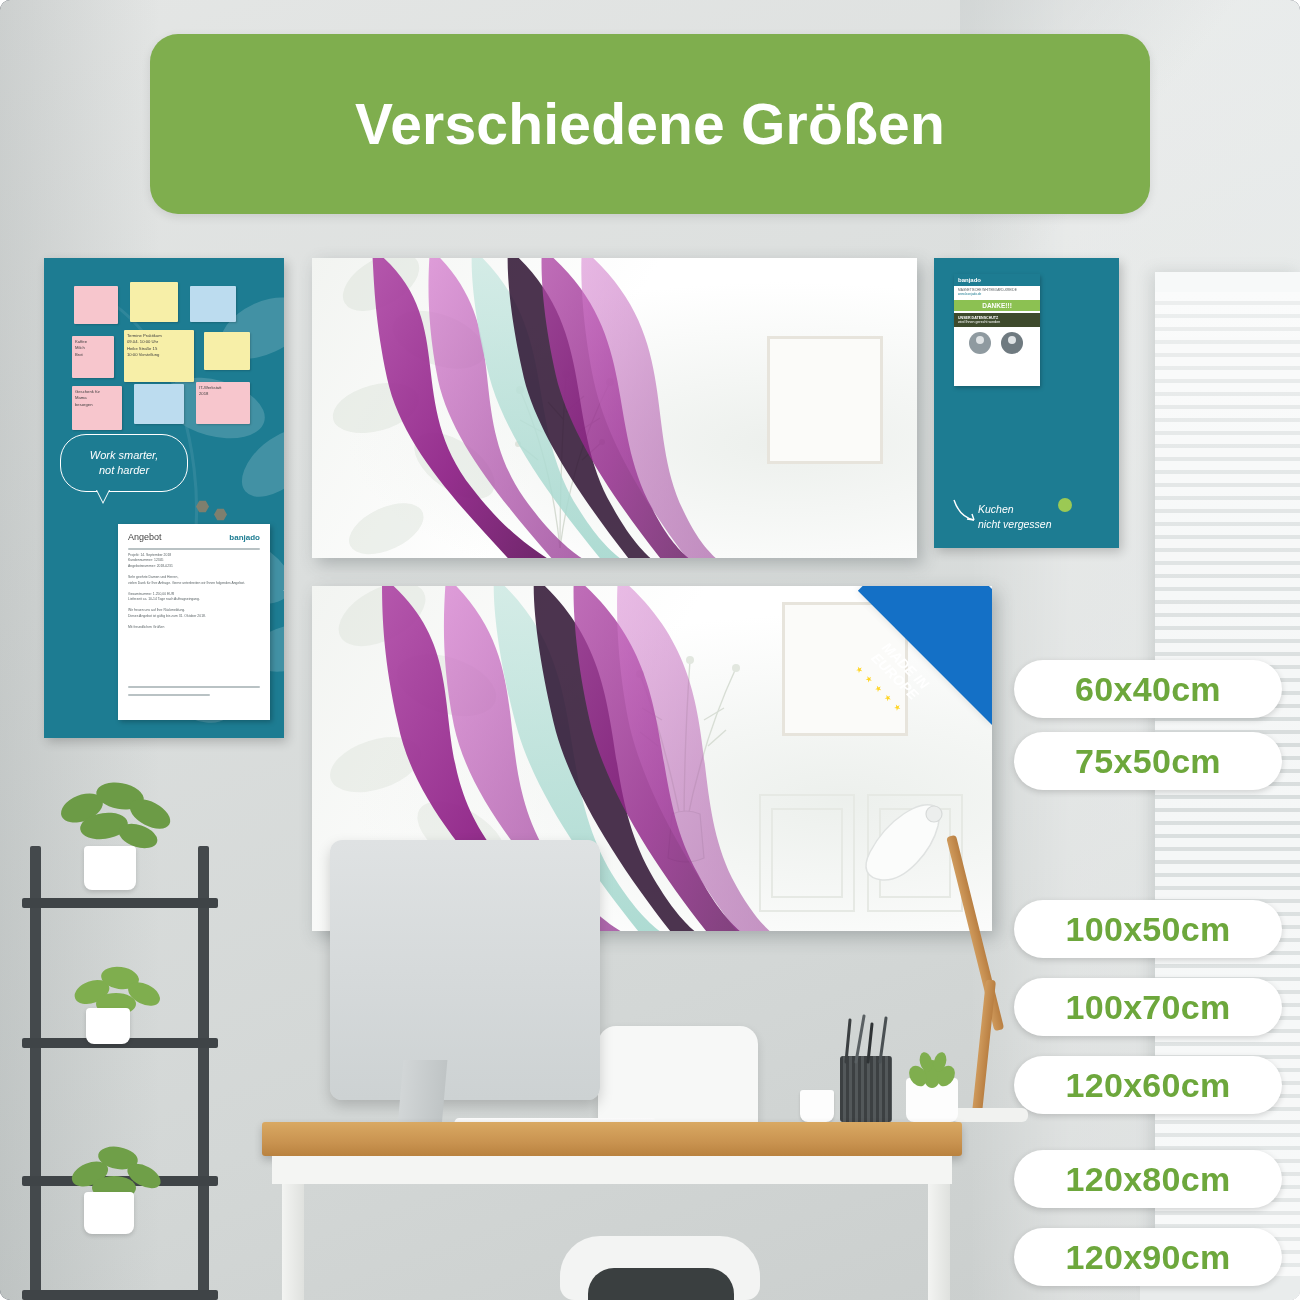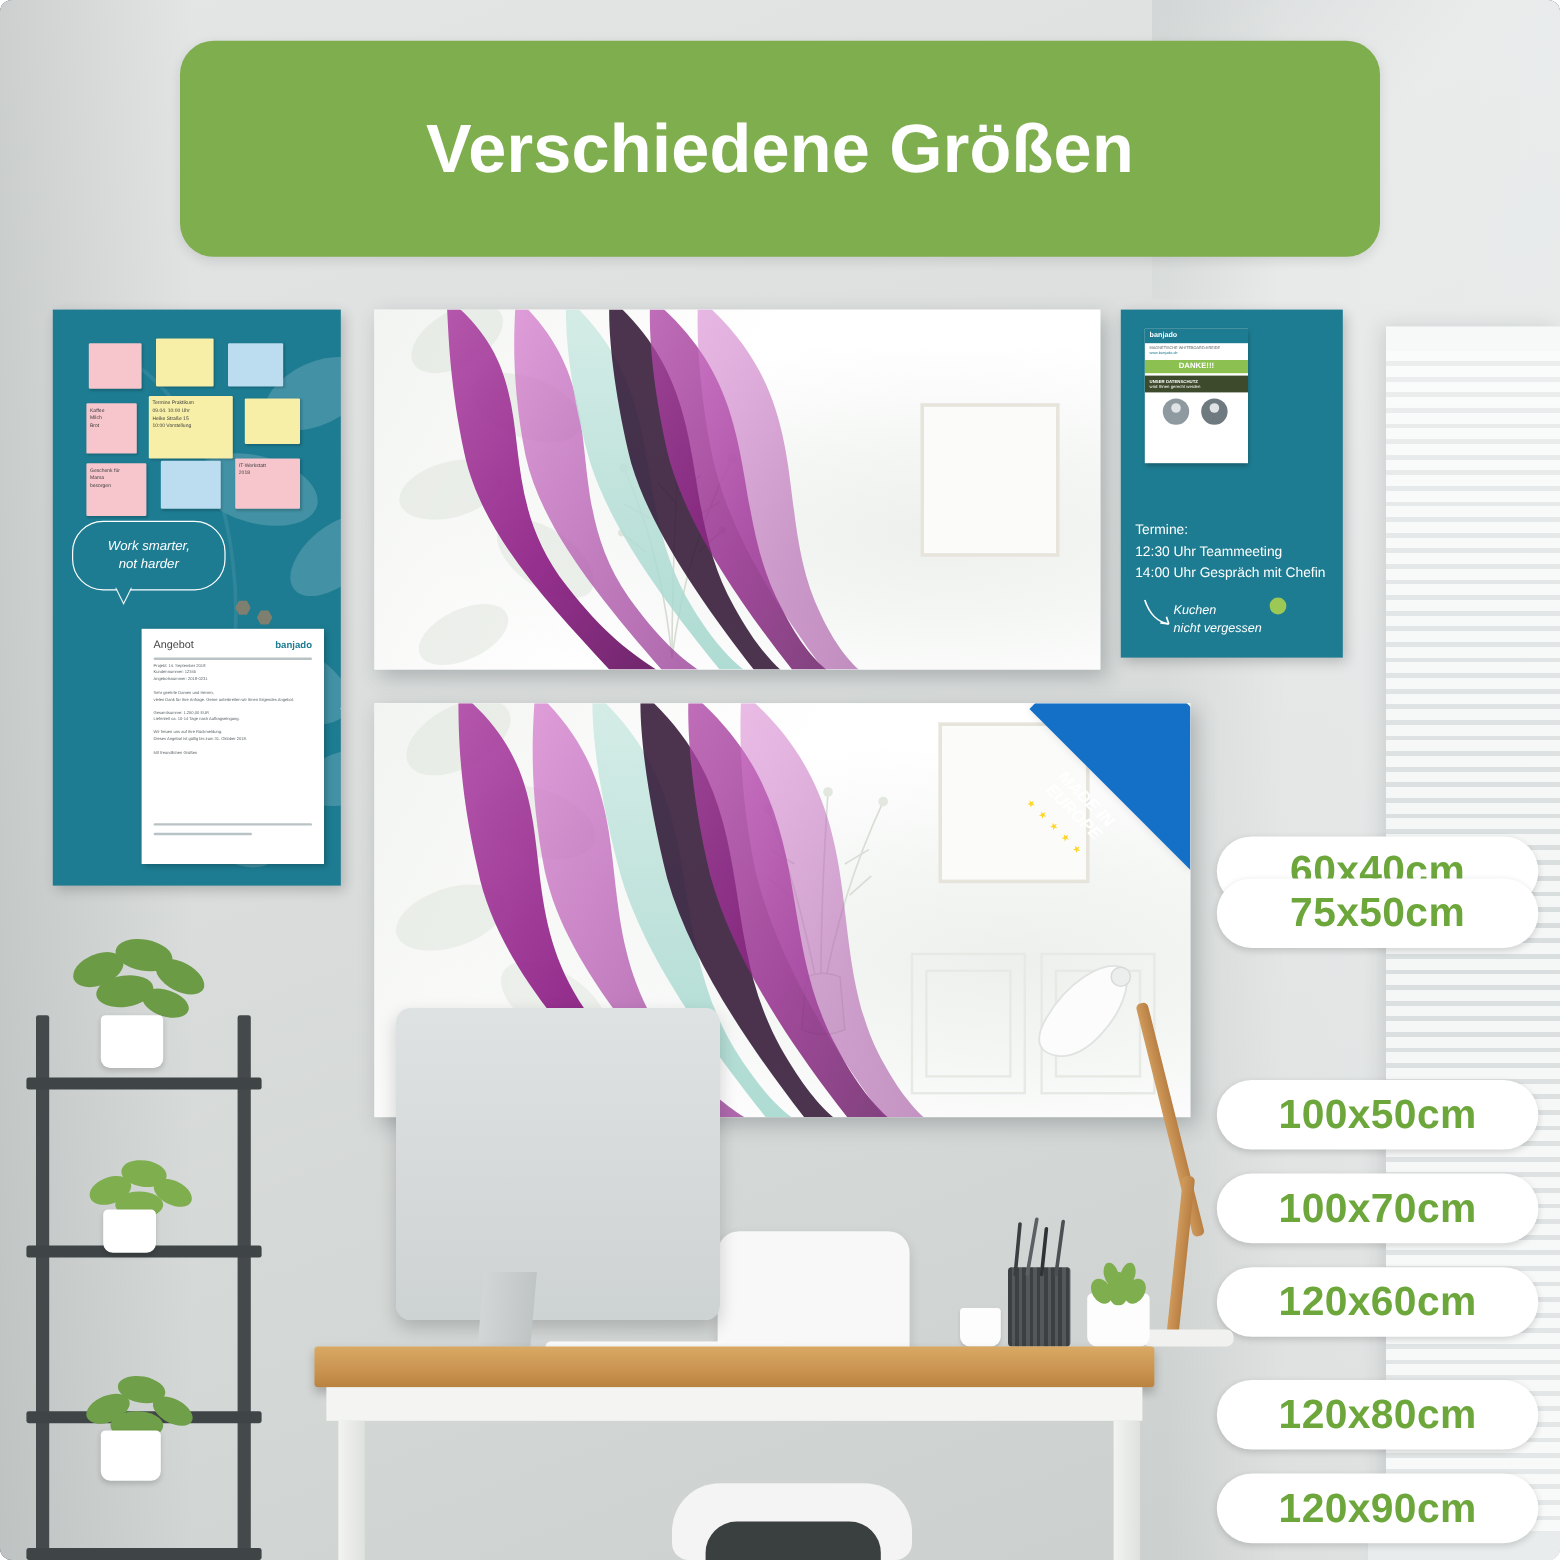--- a/index.html
+++ b/index.html
@@ -759,36 +759,31 @@
         <div>wird Ihnen gerecht werden</div>
       </div>
       <svg viewBox="0 0 86 28" style="width:86px;height:28px;margin-top:2px;">
         <circle cx="26" cy="14" r="11" fill="#8f9aa0"></circle>
         <circle cx="58" cy="14" r="11" fill="#6f7a80"></circle>
         <circle cx="26" cy="11" r="4" fill="#dfe3e5"></circle>
         <circle cx="58" cy="11" r="4" fill="#dfe3e5"></circle>
       </svg>
     </div>
 
-    <div class="appt-text" style="position:absolute; left:12px; top:176px;">
-      <div>Termine:</div>
-      <div>12:30 Uhr Teammeeting</div>
-      <div>14:00 Uhr Gespräch mit Chefin</div>
-    </div>
 
     <svg class="appt-arrow" viewBox="0 0 26 26">
       <path d="M2 2 C6 14 12 20 22 22" stroke="#ffffff" stroke-width="1.4" fill="none"></path>
       <path d="M22 22 l-7 -1 M22 22 l-2 -6" stroke="#ffffff" stroke-width="1.4" fill="none"></path>
     </svg>
     <div class="appt-note" style="white-space:pre-line;">Kuchen
 nicht vergessen</div>
     <div class="smiley"></div>
   </div>
 
-  <div class="pill" style="top:660px;margin-top:37px;">
+  <div class="pill" style="top:660px;">
     <span>60x40cm</span>
   </div>
   <div class="pill" style="top:732px;">
     <span>75x50cm</span>
   </div>
   <div class="pill" style="top:900px;">
     <span>100x50cm</span>
   </div>
   <div class="pill" style="top:978px;">
     <span>100x70cm</span>

